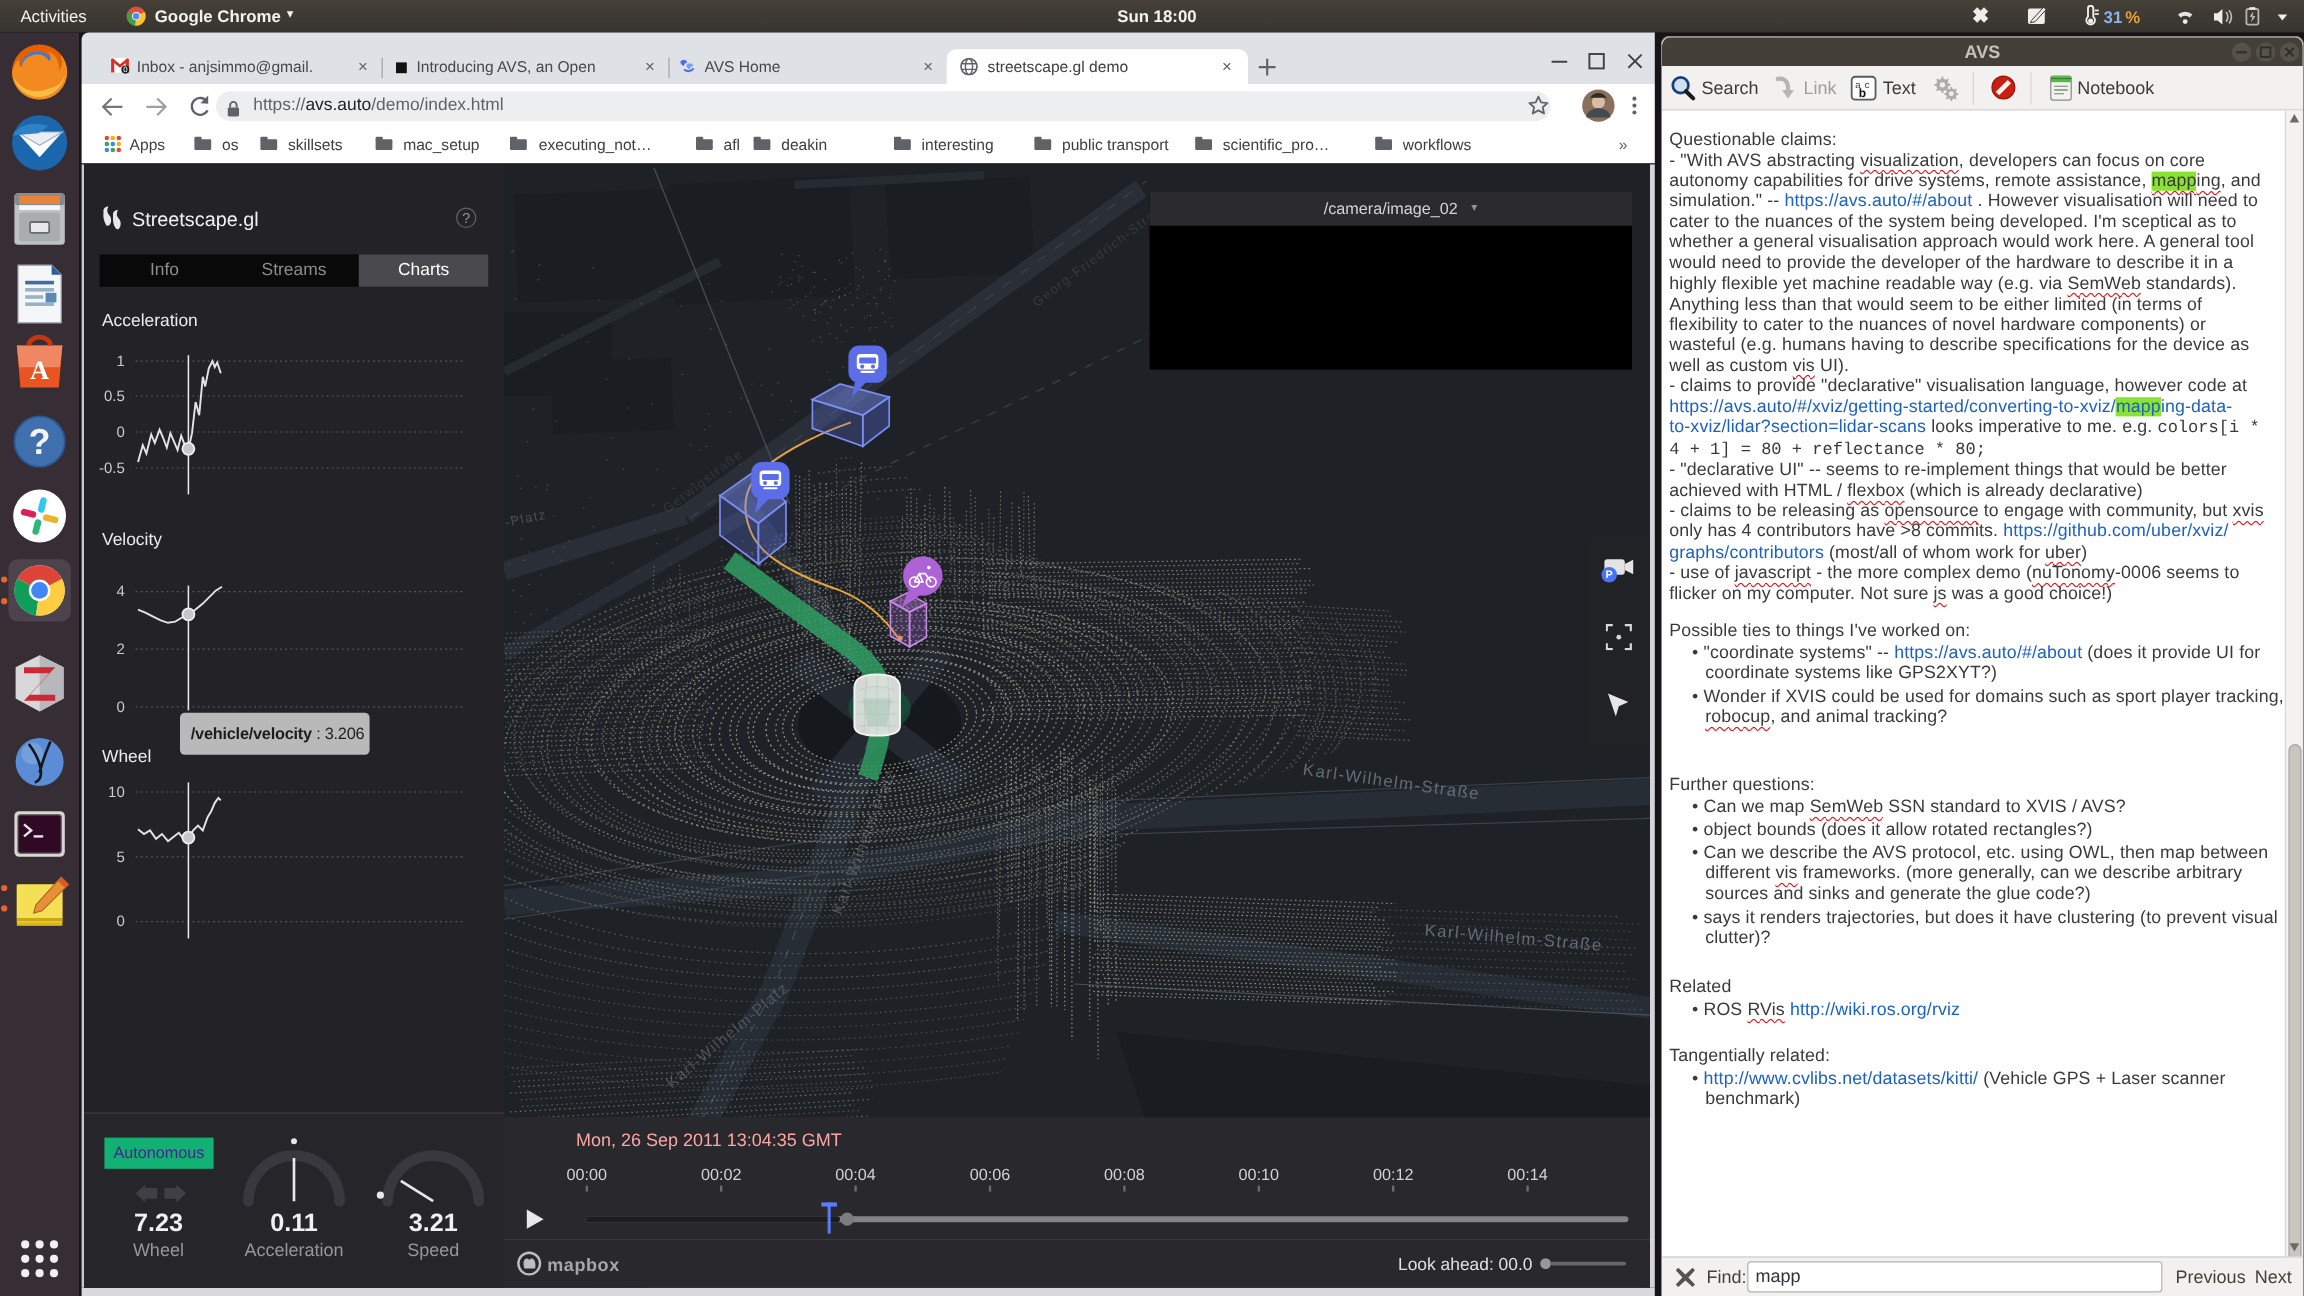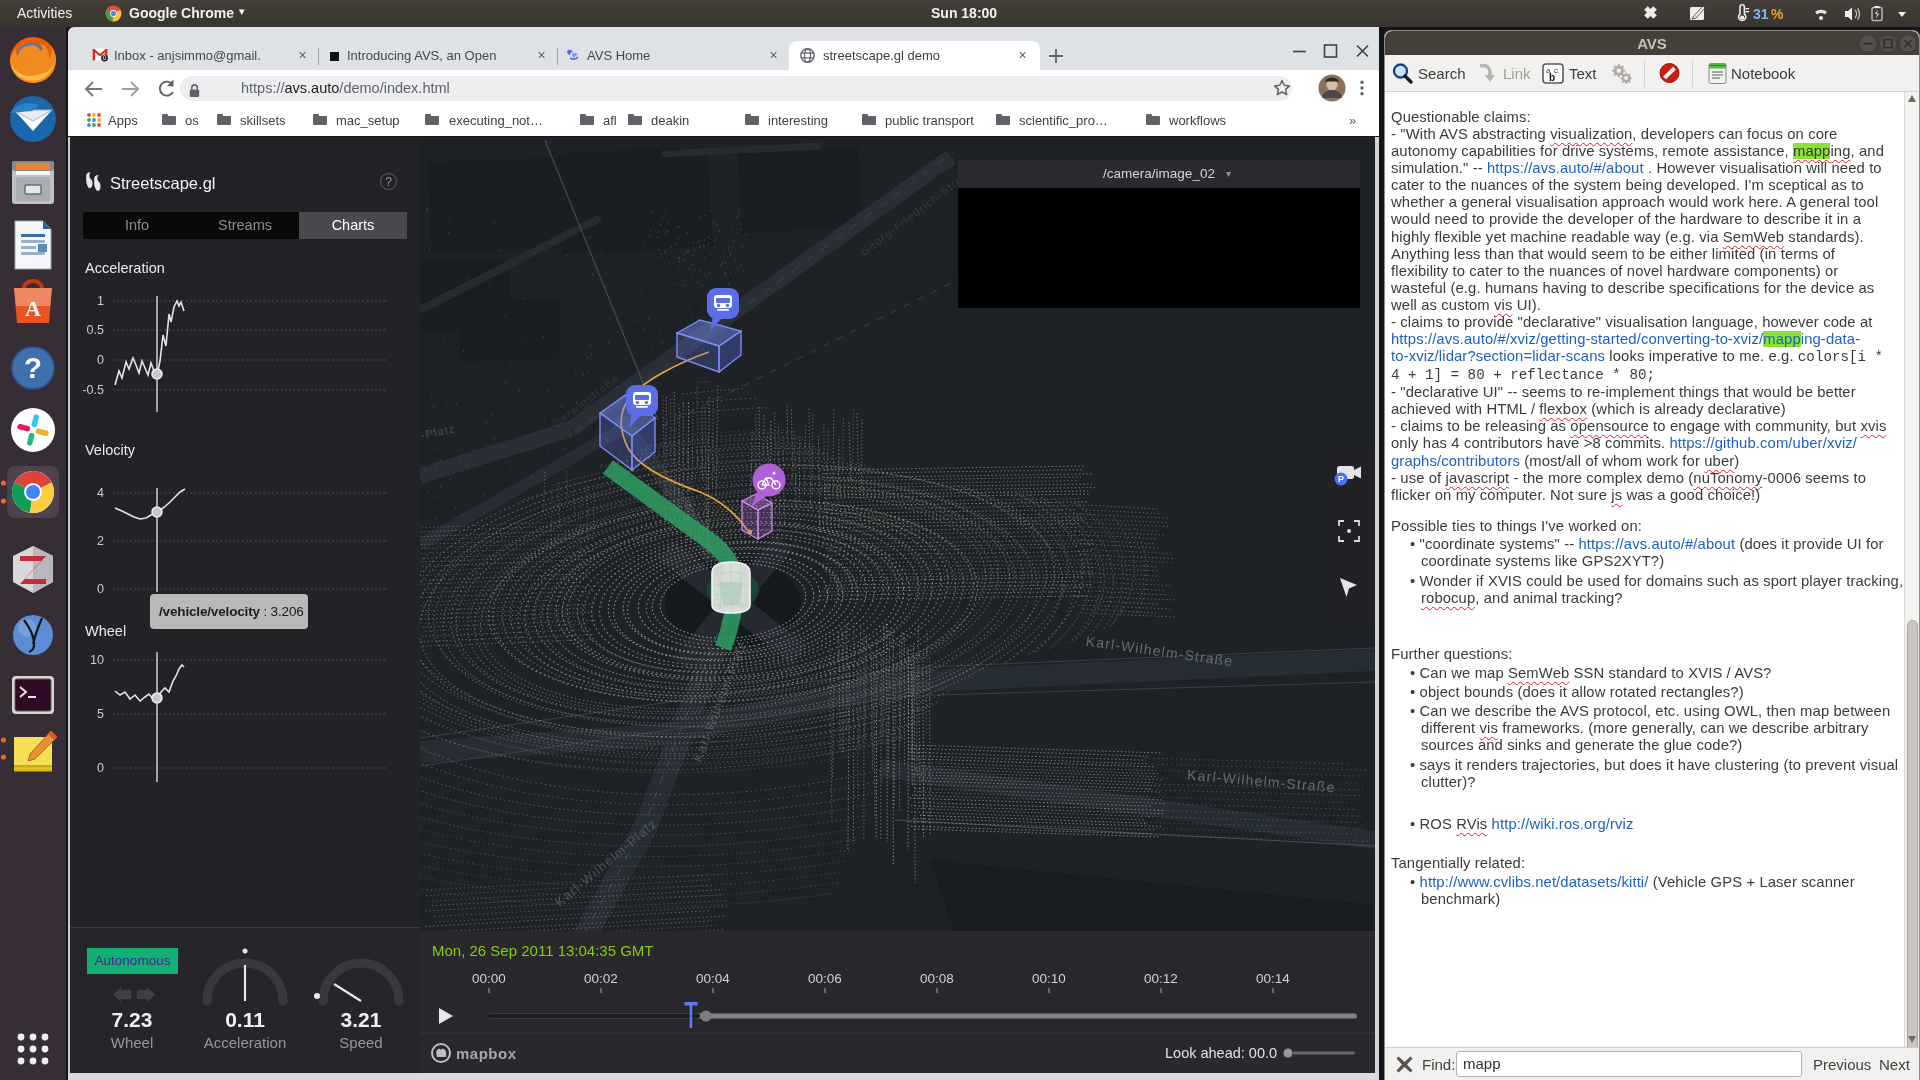--- a/index.html
+++ b/index.html
@@ -36,21 +36,21 @@
 #avstext{position:absolute;left:6px;top:78px;width:512px;color:#3a3a3a;font-size:14.8px;line-height:17.08px;letter-spacing:0.12px;white-space:nowrap;}
 #avstext a{color:#1b61c2;}
 mark{background:#8ae234;color:inherit;padding:0;}
 .sp{text-decoration:underline;text-decoration-style:wavy;text-decoration-color:#e01b24;text-decoration-thickness:0.9px;text-underline-offset:2.5px;text-decoration-skip-ink:none;}
 .b{margin-left:30px;text-indent:-11px;margin-top:1.5px;margin-bottom:2.2px;}
 .mono{font-family:"Liberation Mono",monospace;font-size:14.2px;letter-spacing:0;}
 #findbar{position:absolute;left:0;top:1016px;width:534px;height:33px;background:#f2f1ef;border-top:1px solid #cfccc7;font-size:15px;color:#44413d;}
 #finput{position:absolute;left:71px;top:3px;width:346px;height:26px;background:#fff;border:1px solid #b7b3ae;border-radius:3px;font-size:15px;color:#2e3436;padding-left:6px;line-height:24px;}
 #sbarR{position:absolute;left:519px;top:61px;width:15px;height:955px;background:#f3f2f0;border-left:1px solid #dcd9d4;}
 #sbarR .thumb{position:absolute;left:2px;top:528px;width:11px;height:443px;background:#c9c6c1;border:1px solid #a9a5a0;border-radius:6px;}
-.wlab{color:#84cc16;font-size:14.5px;position:absolute;}
+.wlab{color:#fca5a5;font-size:14.5px;position:absolute;margin-left:48px;}
 .tick{color:#d2d2d4;font-size:13.5px;position:absolute;width:50px;text-align:center;}
 </style></head><body>
 
 <div class="abs" id="topbar">
  <span class="abs" style="left:17px;top:5px;font-weight:normal;">Activities</span>
  <svg class="abs" style="left:105px;top:5px" width="17" height="17" viewBox="0 0 17 17">
    <circle cx="8.5" cy="8.5" r="8" fill="#da3025"></circle>
    <path d="M8.5 8.5 L1.6 4.5 A8 8 0 0 1 15.4 4.7 Z" fill="#dd4f43"></path>
    <path d="M8.5 8.5 L1.6 4.5 A8 8 0 0 0 7.5 16.4 Z" fill="#4a9b49"></path>
    <path d="M8.5 8.5 L7.5 16.4 A8 8 0 0 0 15.4 4.7 Z" fill="#fcc32c"></path>
@@ -234,21 +234,21 @@
     <path d="M20 10 L4 10 M11 3 L4 10 11 17" fill="none" stroke="#73777c" stroke-width="1.8"></path>
     <path d="M40 10 L56 10 M49 3 L56 10 49 17" fill="none" stroke="#9aa0a6" stroke-width="1.8"></path>
     <path d="M90.5 5.5 A7 7 0 1 0 91 13" fill="none" stroke="#5f6368" stroke-width="1.9"></path>
     <path d="M91.5 0.5 L91.5 7.5 L85 7 Z" fill="#5f6368"></path>
   </svg>
   <div id="omni"></div>
   <svg class="abs" style="left:121px;top:14px" width="11" height="14" viewBox="0 0 11 14">
     <rect x="0.8" y="5.5" width="9.4" height="7.5" rx="1.2" fill="#5f6368"></rect>
     <path d="M2.8 5.5 V3.6 a2.7 2.7 0 0 1 5.4 0 V5.5" fill="none" stroke="#5f6368" stroke-width="1.6"></path>
   </svg>
-  <div class="abs" style="left:143px;top:10px;font-size:14.5px;color:#5f6368;margin-left:30px;">https://<span style="color:#202124">avs.auto</span>/demo/index.html</div>
+  <div class="abs" style="left:143px;top:10px;font-size:14.5px;color:#5f6368;">https://<span style="color:#202124">avs.auto</span>/demo/index.html</div>
   <svg class="abs" style="left:1205px;top:9px" width="18" height="18" viewBox="0 0 18 18">
     <path d="M9 1.5 L11.2 6.3 16.5 6.9 12.6 10.4 13.7 15.6 9 13 4.3 15.6 5.4 10.4 1.5 6.9 6.8 6.3 Z" fill="none" stroke="#5f6368" stroke-width="1.5" stroke-linejoin="round"></path>
   </svg>
   <svg class="abs" style="left:1250px;top:4px" width="28" height="28" viewBox="0 0 28 28">
     <circle cx="14" cy="14" r="13.5" fill="#8a6f5a"></circle>
     <circle cx="14" cy="11" r="5.5" fill="#d8bca4"></circle>
     <path d="M4 24 a10 8 0 0 1 20 0 z" fill="#454a52"></path>
     <path d="M7 9 a7 5.5 0 0 1 14 0 l-1 -1.5 -12 0z" fill="#2e2a26"></path>
   </svg>
   <svg class="abs" style="left:1291px;top:10px" width="6" height="16" viewBox="0 0 6 16">
@@ -887,20 +887,21 @@
 <div>Possible ties to things I've worked on:</div>
 <div class="b">• "coordinate systems" -- <a>https://avs.auto/#/about</a> (does it provide UI for<br>coordinate systems like GPS2XYT?)</div>
 <div class="b">• Wonder if XVIS could be used for domains such as sport player tracking,<br><span class="sp">robocup</span>, and animal tracking?</div>
 <div style="height:37px"></div>
 <div>Further questions:</div>
 <div class="b">• Can we map <span class="sp">SemWeb</span> SSN standard to XVIS / AVS?</div>
 <div class="b">• object bounds (does it allow rotated rectangles?)</div>
 <div class="b">• Can we describe the AVS protocol, etc. using OWL, then map between<br>different <span class="sp">vis</span> frameworks. (more generally, can we describe arbitrary<br>sources and sinks and generate the glue code?)</div>
 <div class="b">• says it renders trajectories, but does it have clustering (to prevent visual<br>clutter)?</div>
 <div style="height:22px"></div>
+<div>Related</div>
 <div class="b">• ROS <span class="sp">RVis</span> <a>http://wiki.ros.org/rviz</a></div>
 <div style="height:19.5px"></div>
 <div>Tangentially related:</div>
 <div class="b">• <a>http://www.cvlibs.net/datasets/kitti/</a> (Vehicle GPS + Laser scanner<br>benchmark)</div>
 </div>
     <div id="sbarR">
  <div class="abs" style="left:3px;top:3px;width:0;height:0;border-left:4.5px solid transparent;border-right:4.5px solid transparent;border-bottom:7px solid #6e6b66;"></div>
  <div class="thumb"></div>
  <div class="abs" style="left:3px;top:944px;width:0;height:0;border-left:4.5px solid transparent;border-right:4.5px solid transparent;border-top:7px solid #6e6b66;"></div>
 </div>

